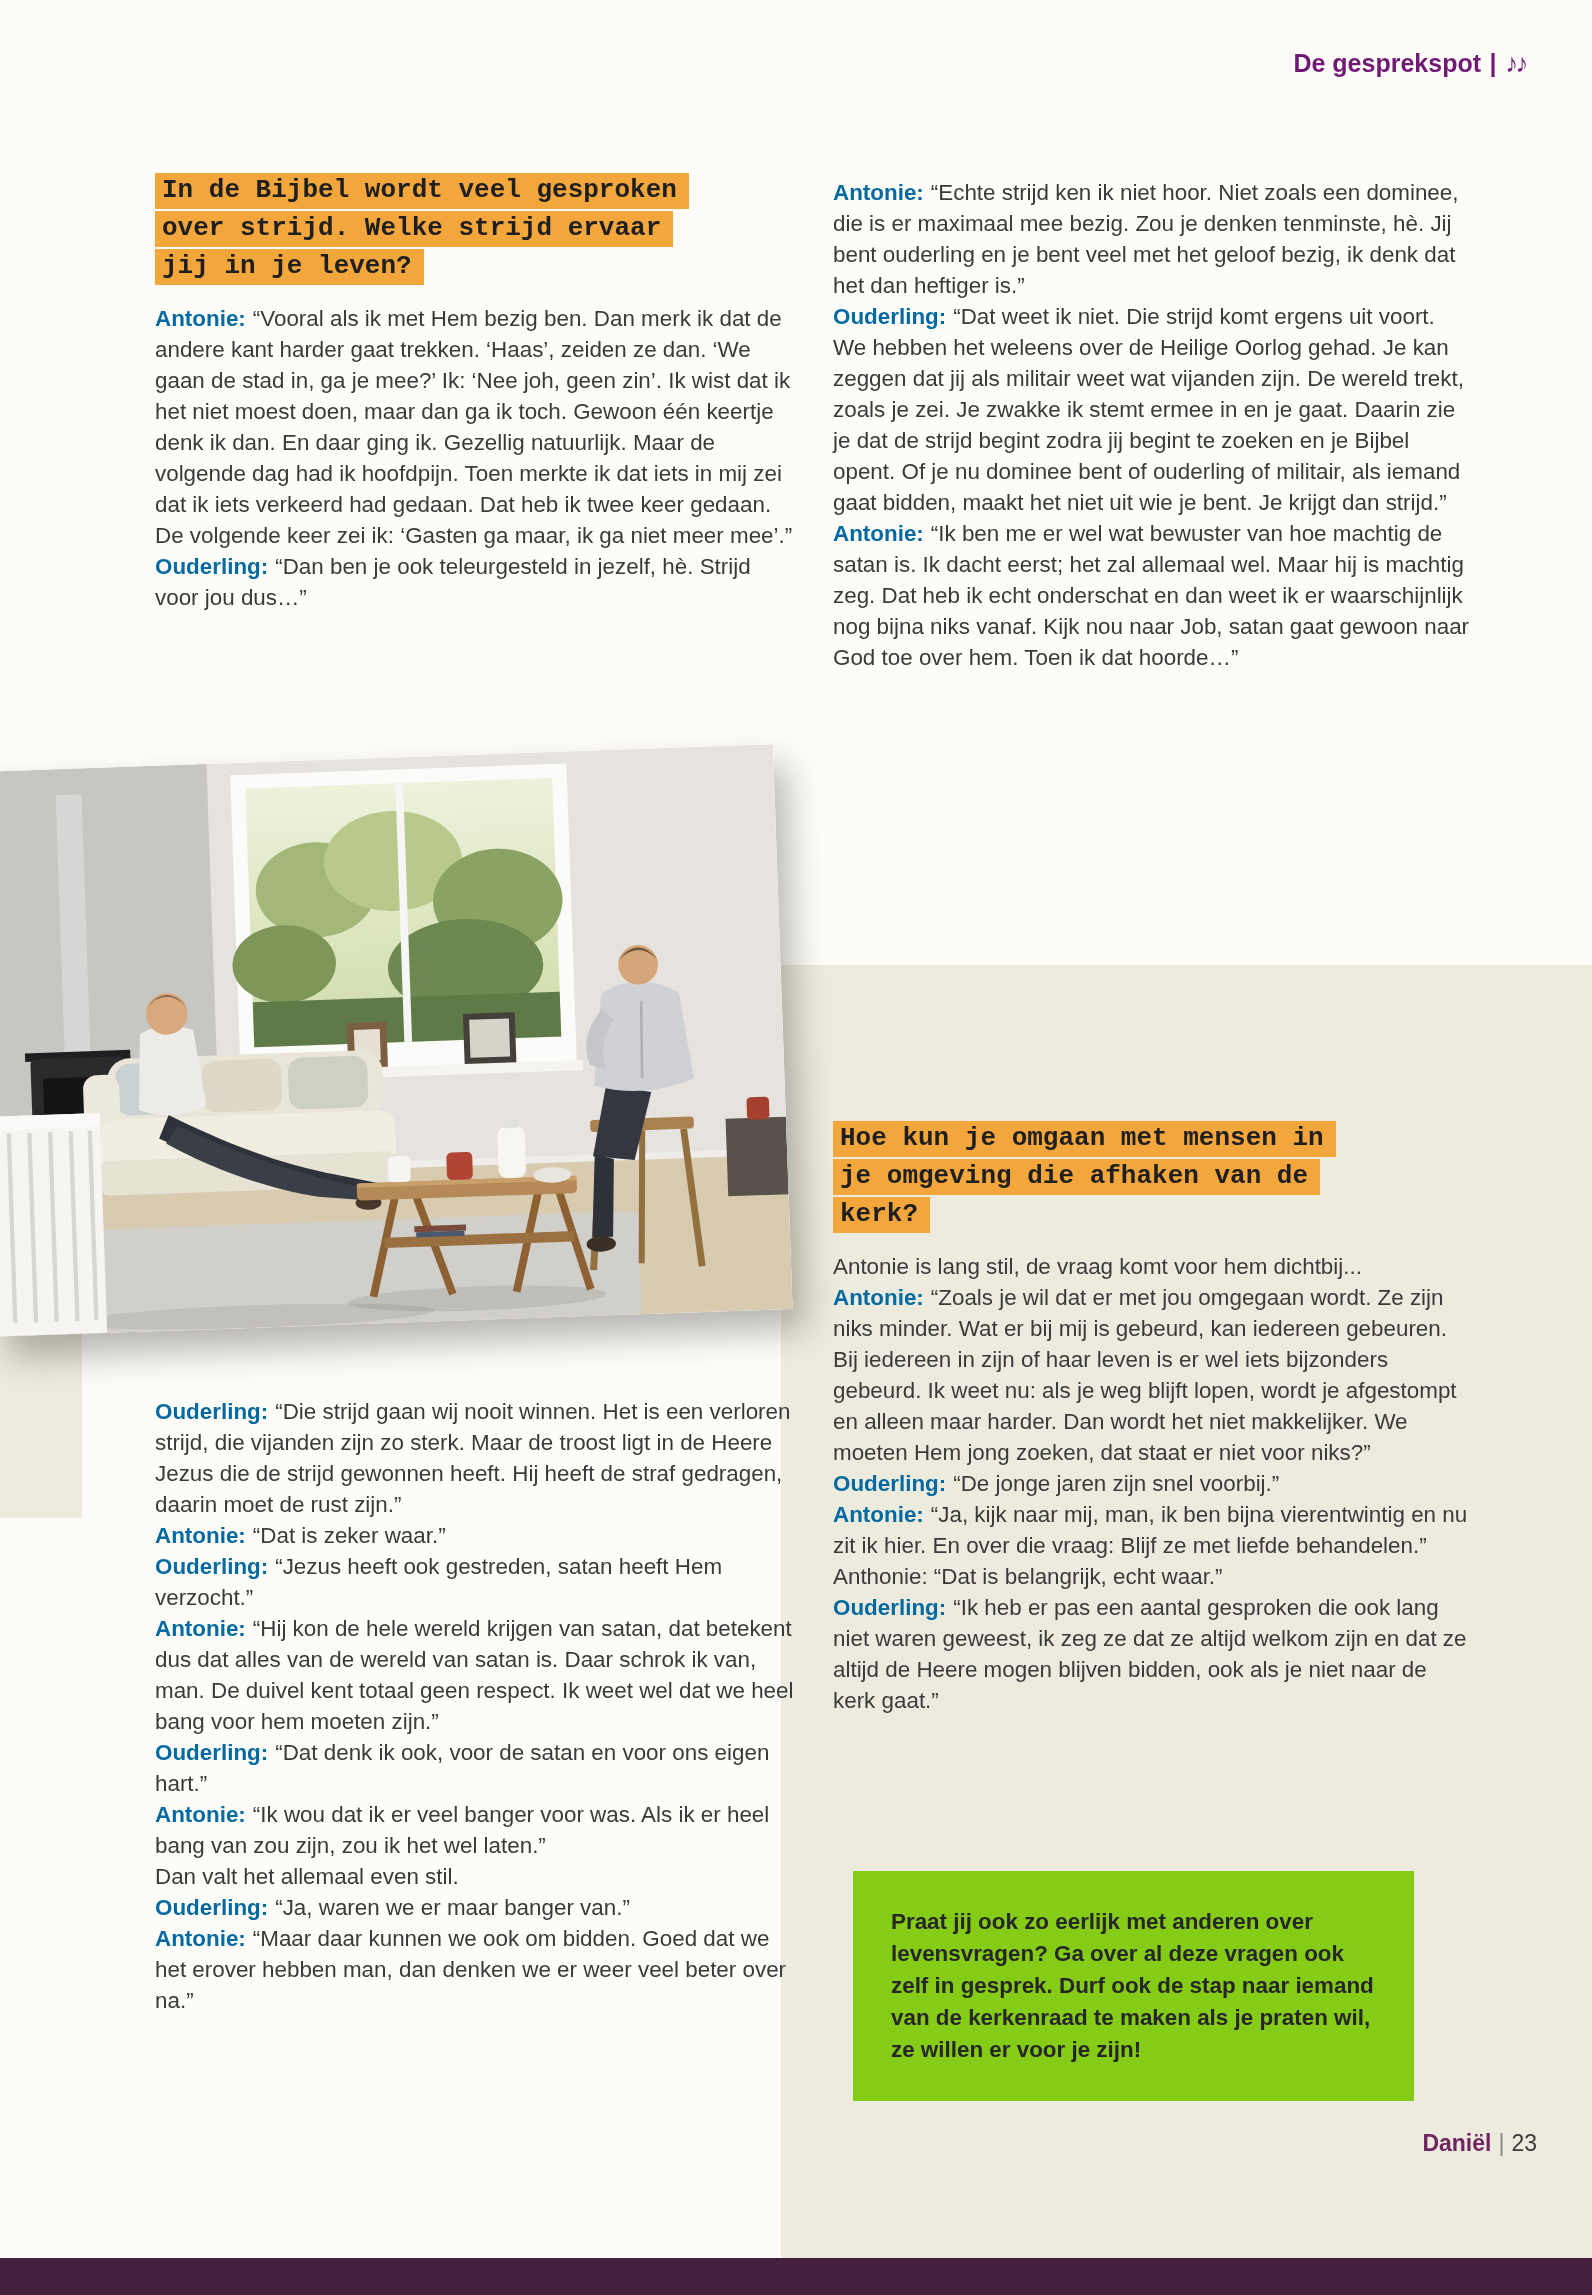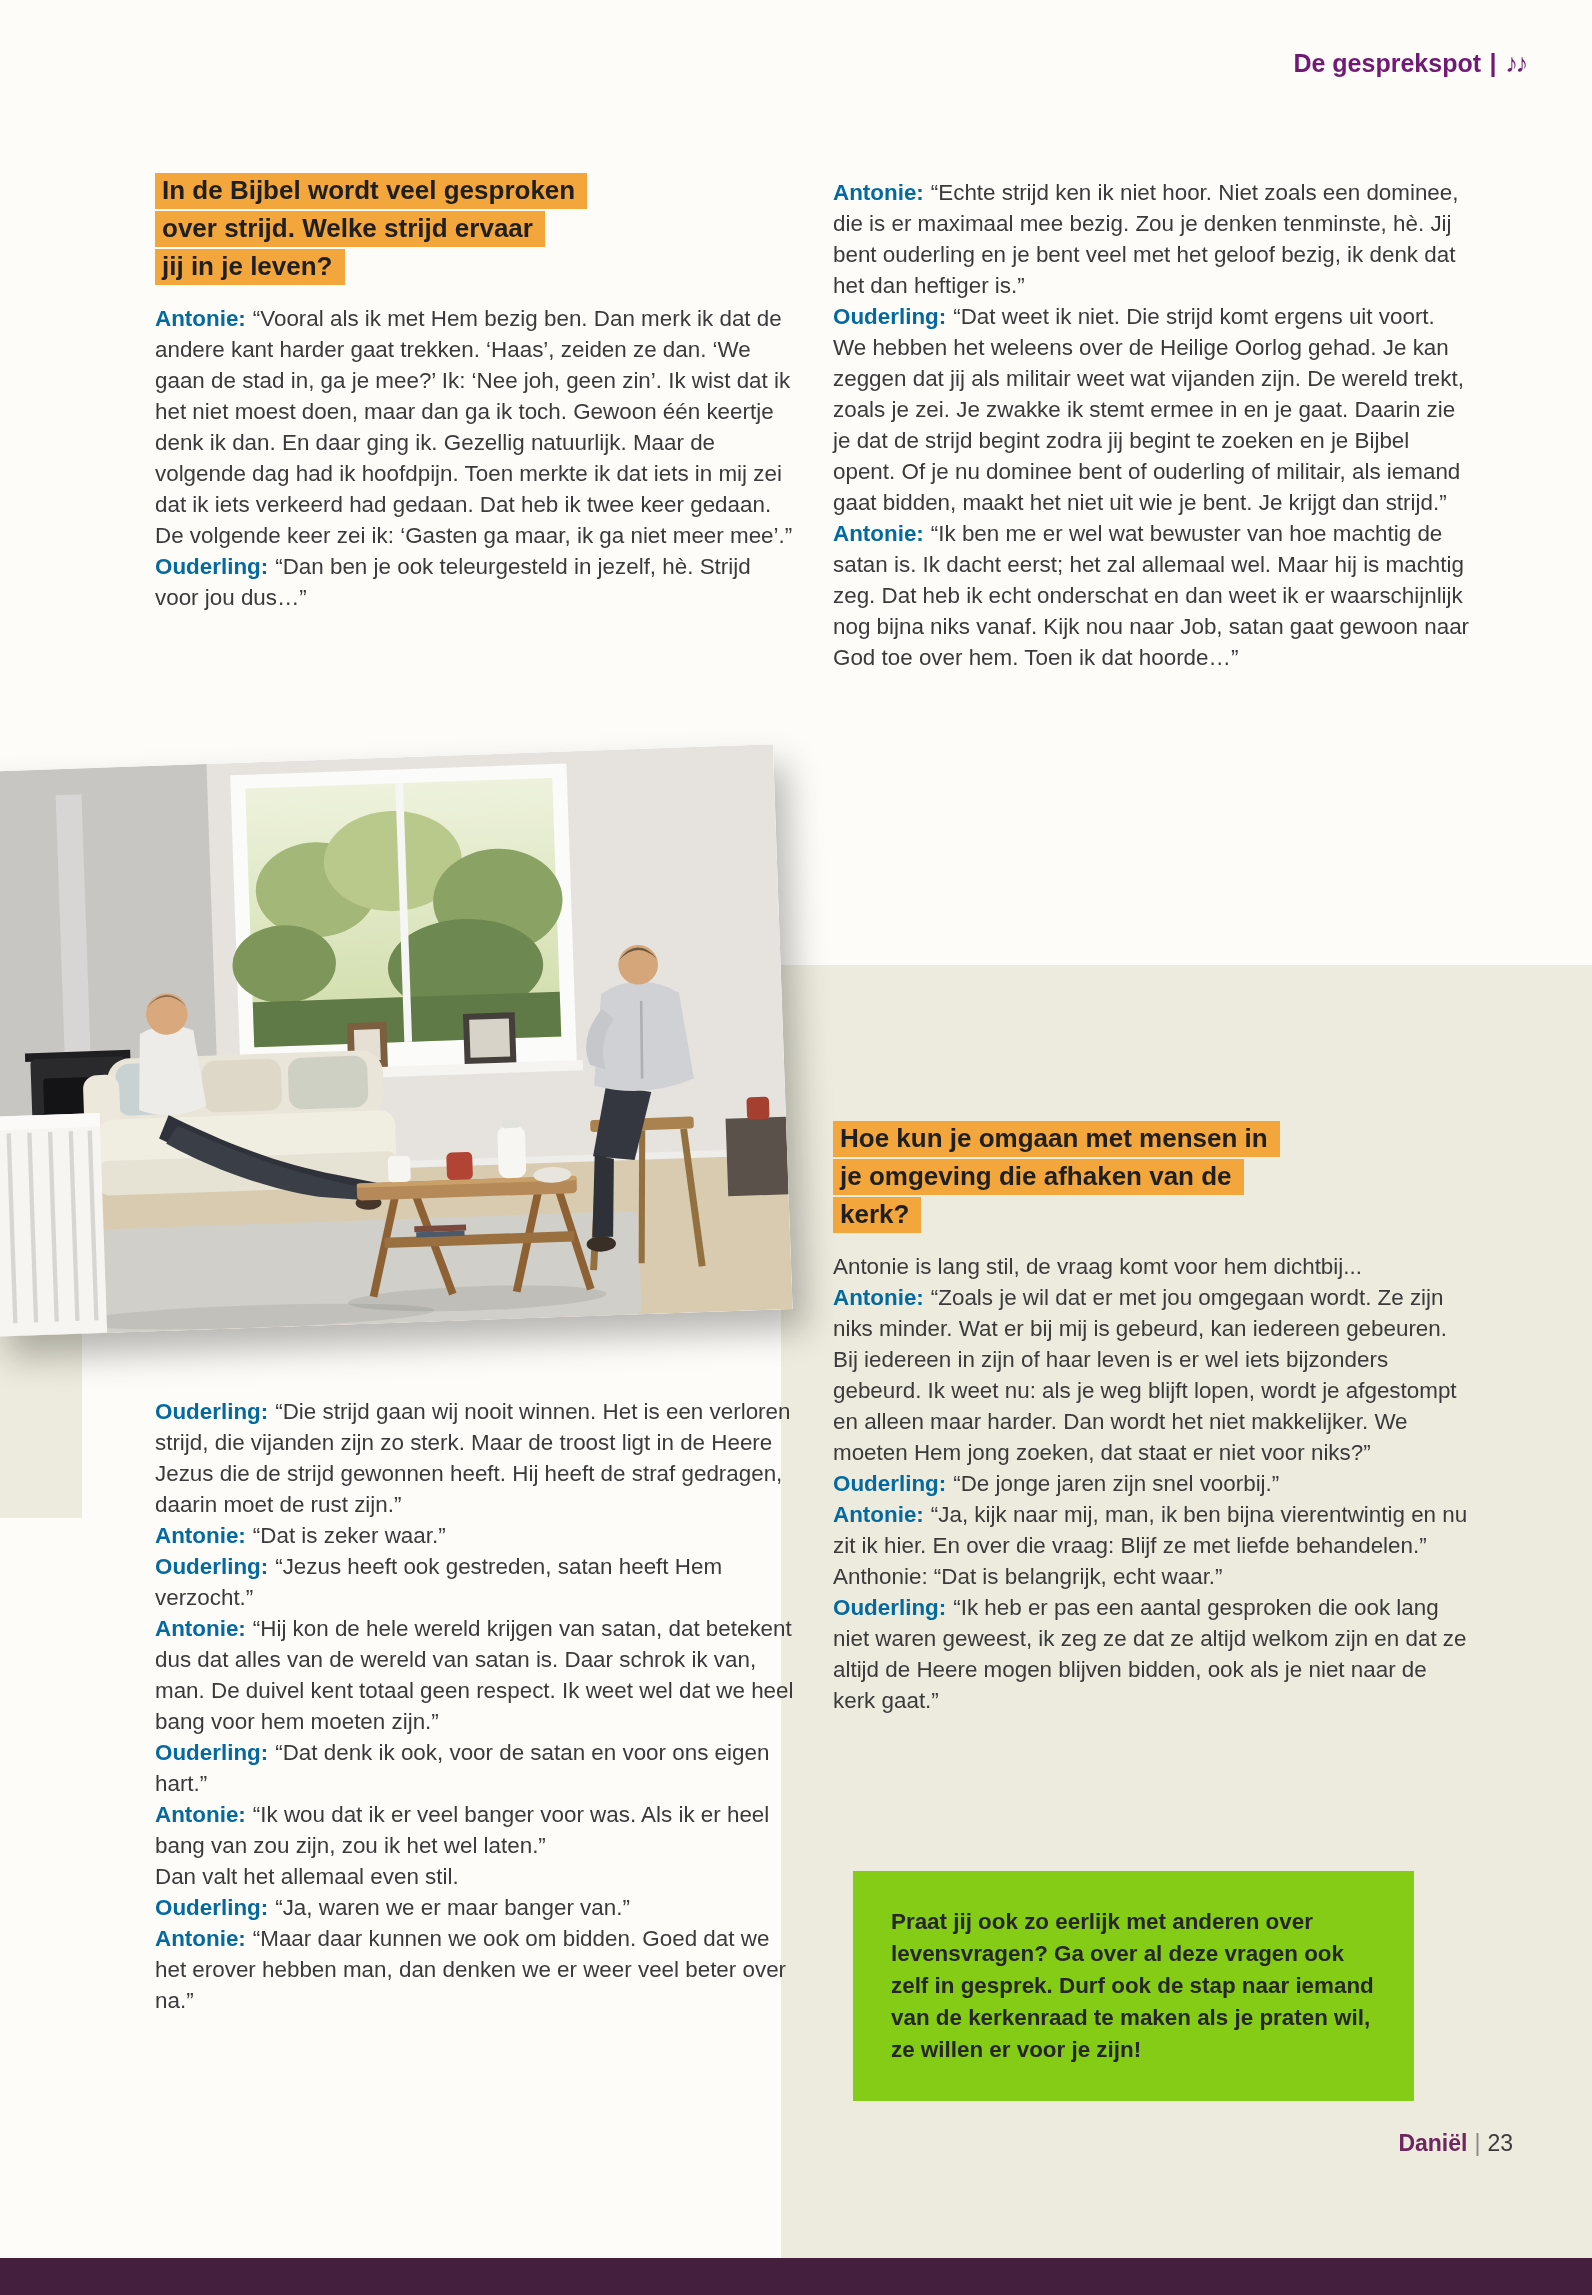--- a/index.html
+++ b/index.html
@@ -19,41 +19,41 @@
   }
   .page-header .sep { margin:0 8.6px; }
   .page-header .note { font-size:26px; letter-spacing:-2.6px; }
 
   .col { position:absolute; width:639px; font-size:22.4px; line-height:31px; }
   #leftTop    { left:155px; top:173px; }
   #leftBottom { left:155px; top:1396px; }
   #rightTop   { left:833px; top:177px; }
   #rightMid   { left:833px; top:1121px; }
 
-  .headline { font-family:Liberation Sans, sans-serif; font-weight:bold;
+  .headline { font-family:Liberation Mono, monospace; font-weight:bold;
               color:#1f1f1f; font-size:26px; line-height:26px; margin-bottom:17.3px;text-align:center; }
   .hl-line { display:table; background:#f2a63c; padding:4.3px 12px 6px 7px;
              margin-bottom:1.7px; white-space:nowrap; }
 
   .para { margin:0; }
   .spk { font-weight:bold; color:#0369a1; margin-right:7px; }
   .spk:empty { display:none; margin:0; }
 
   .photo-wrap {
     position:absolute; left:-15.5px; top:758px; width:798px; height:565px;
     transform:rotate(-2deg); background:#ffffff;
     box-shadow:12px 21px 35px rgba(0,0,0,0.28);
   }
   .photo-wrap svg { display:block; width:100%; height:100%; }
 
   .callout { position:absolute; left:853px; top:1871px; width:561px;
              background:#84cc16; padding:35px 38px; }
   .callout p { font-size:22.4px; line-height:32px; font-weight:bold; color:#262626; }
 
-  .page-footer { position:absolute; top:2130px; right:79px; font-size:23px;
+  .page-footer { position:absolute; top:2130px; right:55px; font-size:23px;
                  color:#3a3a3a; white-space:nowrap; }
   .page-footer .mag { font-weight:bold; color:#6e2660; }
   .page-footer .sep { color:#8a8a8a; margin:0 7px; }
 
   .bottom-bar { position:absolute; left:0; top:2258px; width:1592px; height:38px;
                 background:#44203e; }
 </style>
 </head>
 <body>
 

